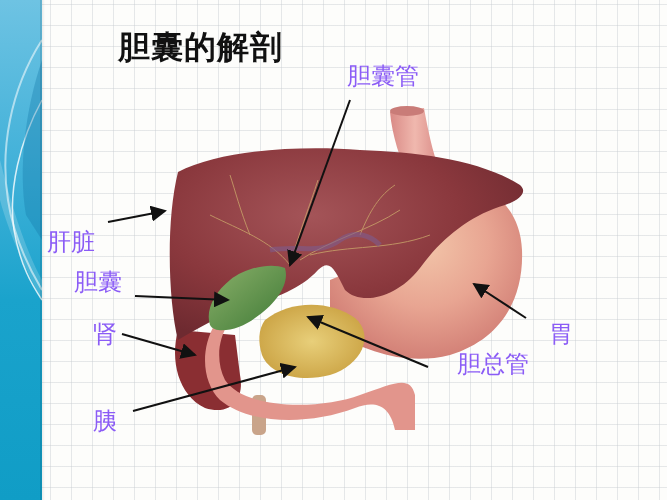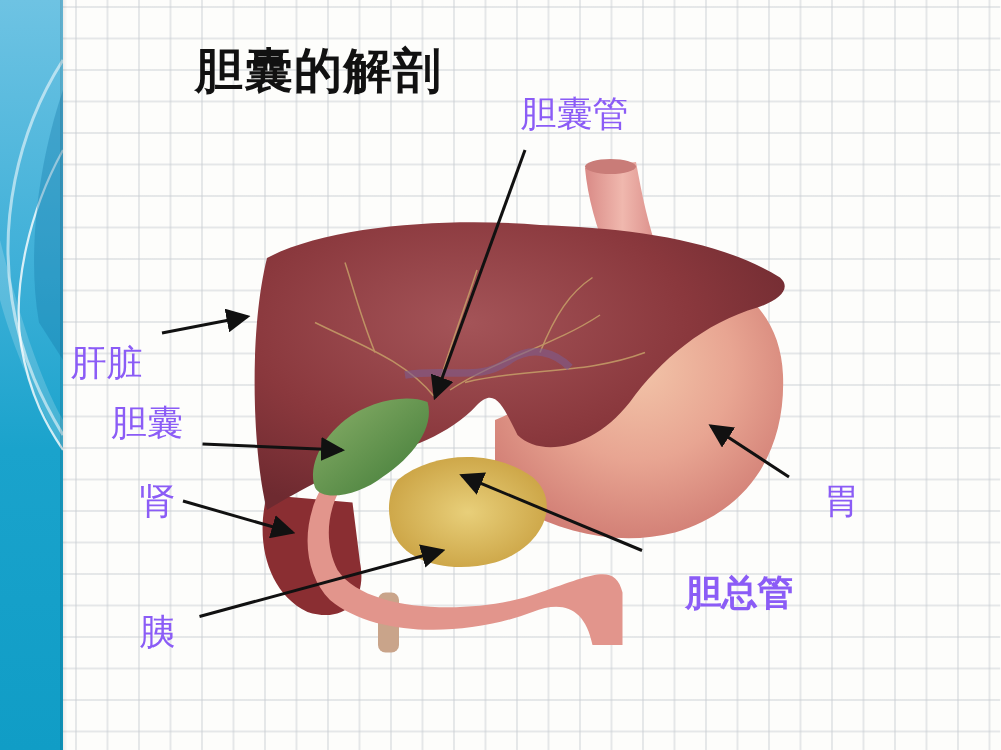--- a/index.html
+++ b/index.html
@@ -7,21 +7,21 @@
          font-family:"DejaVu Serif","Liberation Serif",serif; }
   .grid { position:absolute; left:42px; top:0; right:0; bottom:0;
     background-image:
       linear-gradient(to right, rgba(200,205,210,0.45) 1px, transparent 1px),
       linear-gradient(to bottom, rgba(200,205,210,0.45) 1px, transparent 1px);
     background-size:21px 21px; background-position:8px 4px; }
   .sidebar { position:absolute; left:0; top:0; width:42px; height:500px; overflow:hidden;
     background:linear-gradient(180deg,#6ec3e3 0%,#3fb0d8 35%,#1aa3cc 60%,#109dc6 100%); }
   .sidebar-shadow { position:absolute; left:40px; top:0; width:5px; height:500px;
     background:linear-gradient(90deg, rgba(0,0,0,0.12), rgba(0,0,0,0)); }
-  .title { position:absolute; left:130px; top:26px; font-size:32px; font-weight:bold; color:#111;
+  .title { position:absolute; left:118px; top:26px; font-size:32px; font-weight:bold; color:#111;
     letter-spacing:1px; font-family:"DejaVu Serif","Liberation Serif",serif; }
   .label { position:absolute; font-size:24px; color:#8b5cf6; white-space:nowrap; }
   svg.diagram { position:absolute; left:0; top:0; }
 </style>
 </head>
 <body>
 
 <div class="grid"></div>
 
 <div class="sidebar">
@@ -101,13 +101,13 @@
   <line x1="526" y1="318" x2="474" y2="284" stroke="#111" stroke-width="2" marker-end="url(#arrowhead)"></line>
   <line x1="428" y1="367" x2="308" y2="317" stroke="#111" stroke-width="2" marker-end="url(#arrowhead)"></line>
 </svg>
 
 <div class="label" style="left:347px;top:60px;">胆囊管</div>
 <div class="label" style="left:47px;top:226px;">肝脏</div>
 <div class="label" style="left:74px;top:266px;text-align:right;">胆囊</div>
 <div class="label" style="left:93px;top:318px;">肾</div>
 <div class="label" style="left:93px;top:405px;">胰</div>
 <div class="label" style="left:549px;top:318px;">胃</div>
-<div class="label" style="left:457px;top:379px;font-weight:bold;">胆总管</div>
+<div class="label" style="left:457px;top:348px;">胆总管</div>
 
 </body></html>

